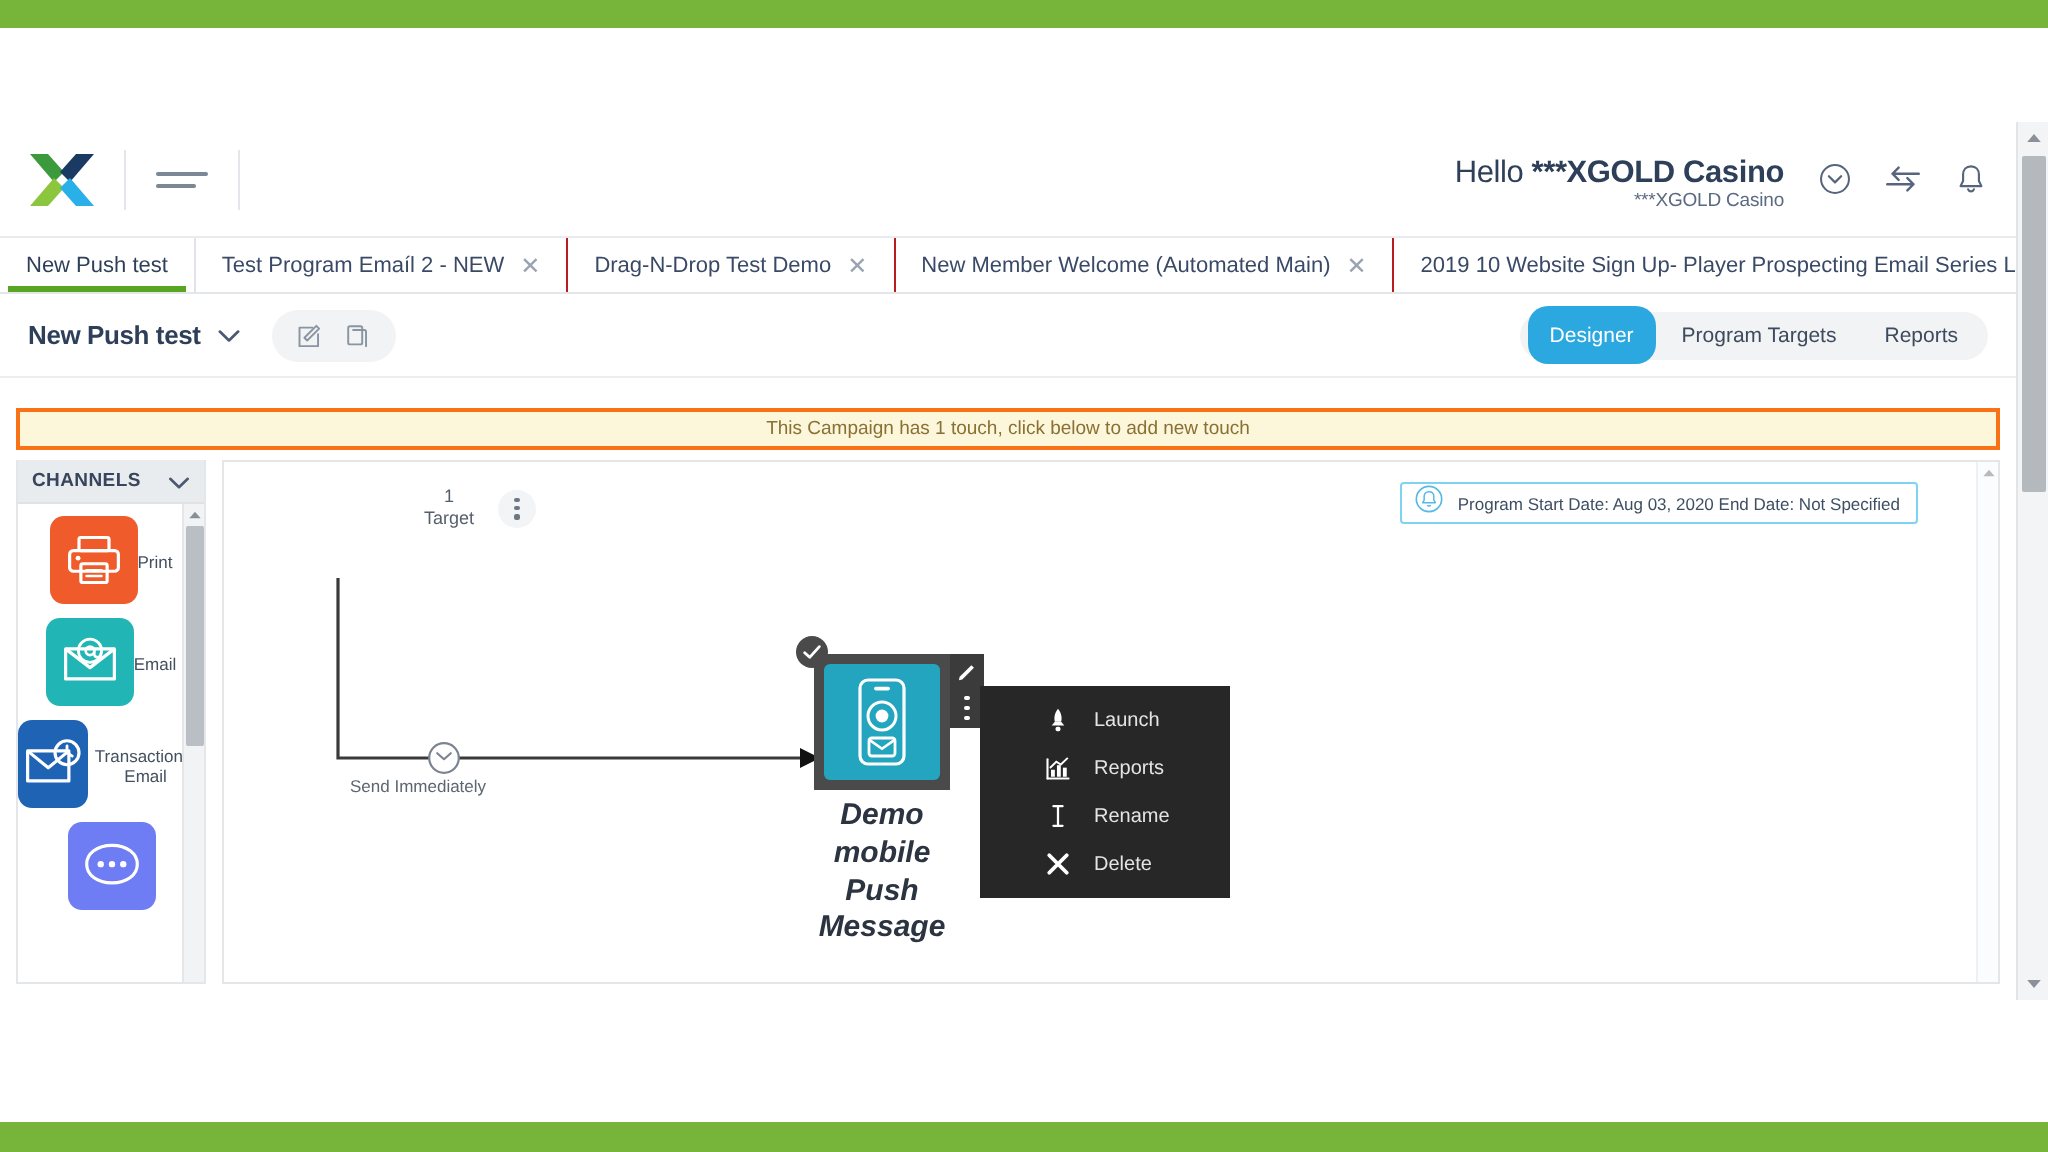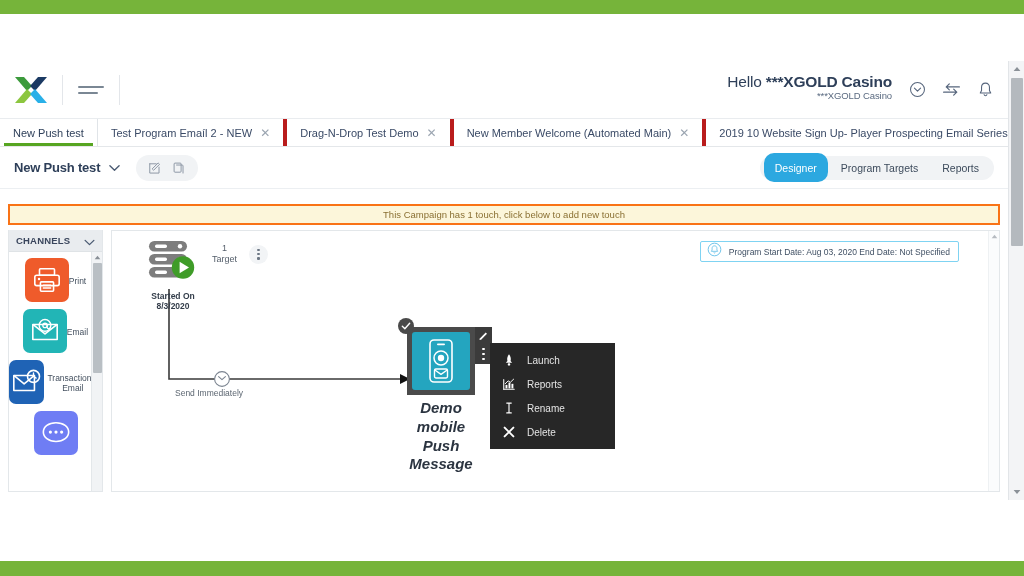--- a/index.html
+++ b/index.html
@@ -37,21 +37,21 @@
     cursor: pointer;
   }
   #hamburger .ham-lines { width: 26px; }
   #hamburger .ham-lines span {
     display:block; height:2px; background:#7a8794; border-radius:1px; margin:4px 0;
   }
   #hamburger .ham-lines span:nth-child(2){ width:20px; }
 
   #hdr-spacer { flex: 1; }
 
-  #user-block { display:flex; align-items:flex-start; gap:0px; padding-right: 6px; }
+  #user-block { display:flex; align-items:flex-end; gap:0px; padding-right: 6px; }
   #user-names { text-align:right; line-height:1.1; padding-right:8px; }
   #hello-line {
     font-size: 15.5px; color: #2e3f59; letter-spacing:-0.2px; white-space:nowrap;
   }
   #hello-line .hello-word { font-weight: 400; }
   #hello-line .acct-name { font-weight: 700; }
   #acct-sub {
     font-size: 9.5px; color: #5a6a80; margin-top: 1px; letter-spacing:-0.1px;
   }
   .hdr-icon-btn {
@@ -62,21 +62,21 @@
   
   #tabbar {
     position: absolute; top: 119px; left: 0; width: 1008px; height: 28px;
     background: #ffffff; border-bottom: 1px solid #e4e7ea;
     display: flex; align-items: stretch; font-size: 11px;
   }
   .tab {
     display:flex; align-items:center; gap:8px;
     padding: 0 13px; white-space: nowrap;
     color: #3a4a66; cursor: pointer; position: relative;
-    border-right: 4px solid #b91c1c;
+    border-right: 1px solid #b91c1c;
   }
   .tab.active { color:#2e3f59; font-weight: 400; border-right: 1px solid #e0e4e8;}
   .tab.active:after {
     content:""; position:absolute; left:4px; right:4px; bottom:0; height:3px;
     background:#57a521;
   }
   .tab-close {
     font-size: 12px; color:#9aa4b0; line-height:1; cursor:pointer;
   }
 
@@ -228,21 +228,21 @@
     font-size: 15px; color:#2b3440; font-weight:700; line-height:1.25;font-style:italic;
   }
 
   
   #ctx-menu {
     position:absolute; left: 378px; top: 112px; width: 125px;
     background:#272727; padding: 5px 0;
   }
   .ctx-item {
     display:flex; align-items:center; gap:11px; height: 24px; padding: 0 11px;
-    font-size: 10px; color:#e4e4e4; cursor:pointer;
+    font-size: 10px; color:#e4e4e4; cursor:pointer;margin-left:20px;
   }
   .ctx-ic { width:15px; height:15px; display:flex; align-items:center; justify-content:center; }
 
   
   #page-scroll {
     position:absolute; top:61px; right:0; width:16px; height: 439px;
     background:#f3f4f6; border-left:1px solid #e2e5e8;
   }
   #page-scroll .ps-arrow { height:16px; display:flex; align-items:center; justify-content:center; }
   #page-thumb {
@@ -457,40 +457,20 @@
       </svg>
 
       <div id="clock-ic">
         <svg width="18" height="18" viewBox="0 0 18 18">
           <circle cx="9" cy="9" r="7.4" fill="#ffffff" stroke="#7b8490" stroke-width="1.1"></circle>
           <path d="M5.6 6.6 L9 9.6 L12.4 6.6" fill="none" stroke="#7b8490" stroke-width="1.1" stroke-linecap="round" stroke-linejoin="round"></path>
         </svg>
       </div>
       <div id="send-label">Send Immediately</div>
 
-      <div id="start-node">
-        <svg width="56" height="46" viewBox="0 0 56 46">
-          <rect x="4" y="2" width="38" height="10.5" rx="5.2" fill="#7d7d7d"></rect>
-          <rect x="10" y="5.6" width="12" height="3.3" rx="1.6" fill="#ffffff"></rect>
-          <circle cx="35" cy="7.2" r="2.2" fill="#ffffff"></circle>
-          <rect x="4" y="15" width="38" height="10.5" rx="5.2" fill="#7d7d7d"></rect>
-          <rect x="10" y="18.6" width="12" height="3.3" rx="1.6" fill="#ffffff"></rect>
-          <circle cx="35" cy="20.2" r="2.2" fill="#ffffff"></circle>
-          <rect x="4" y="28" width="38" height="10.5" rx="5.2" fill="#7d7d7d"></rect>
-          <rect x="10" y="31.6" width="12" height="3.3" rx="1.6" fill="#ffffff"></rect>
-          <g>
-            <circle cx="38" cy="28.5" r="11.2" fill="#3f9c28"></circle>
-            <path d="M34.6 22.8 L44 28.5 L34.6 34.2 Z" fill="#ffffff"></path>
-          </g>
-        </svg>
-        <div class="sn-label">
-          <div>Started On</div>
-          <div>8/3/2020</div>
-        </div>
-      </div>
 
       <div id="target-block">
         <div id="target-count">
           <div>1</div>
           <div>Target</div>
         </div>
         <div id="target-kebab">
           <i></i>
             <i></i>
             <i></i>

